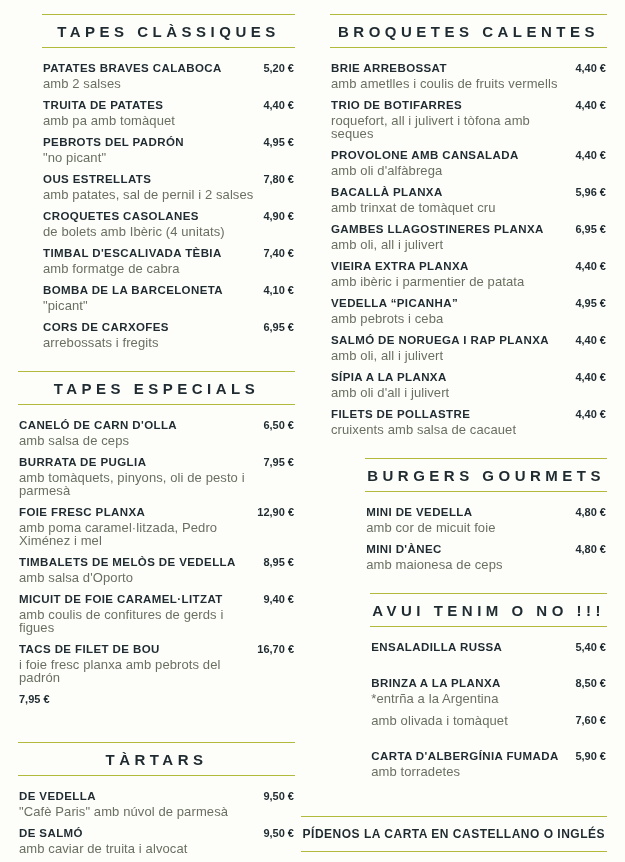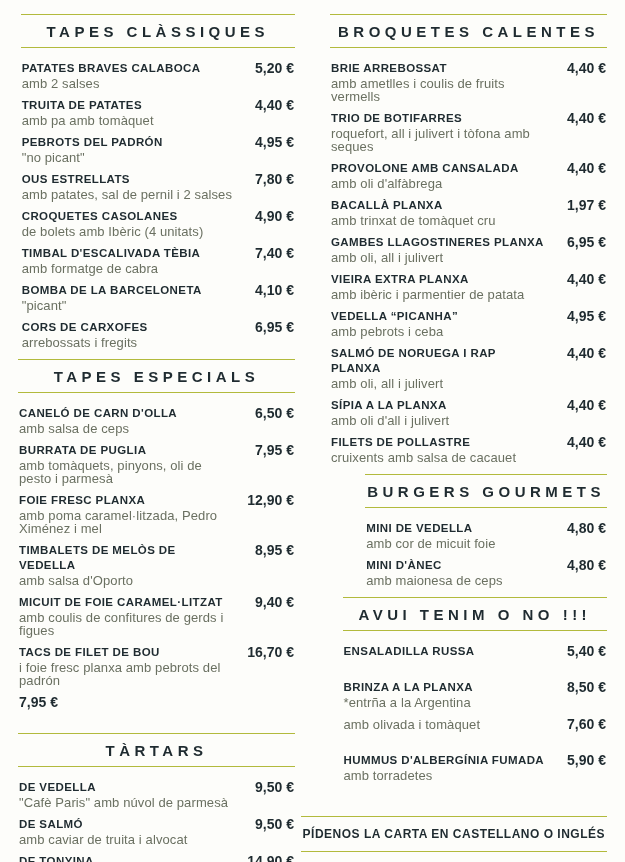--- a/index.html
+++ b/index.html
@@ -12,45 +12,45 @@
   .page{
     width:625px;height:862px;box-sizing:border-box;
     background:var(--paper);
     display:flex;gap:35px;
     padding:14px 18px 10px 18px;
     font-family:"Liberation Sans",sans-serif;
     color:var(--ink);
     overflow:hidden;
   }
   .menu-column{flex:1;min-width:0;display:flex;flex-direction:column;align-items:flex-end;}
-  .menu-section + .menu-section{}
+  .menu-section + .menu-section{margin-top:12px;}
   .section-header{
     border-top:1.5px solid var(--accent);
     border-bottom:1.5px solid var(--accent);
     text-align:center;padding:8px 2px 7px 2px;
   }
   .section-title{
     font-size:15px;font-weight:bold;letter-spacing:4.5px;
     color:var(--ink);white-space:nowrap;
   }
   .menu-items{padding:13px 1px 2px 1px;}
   .menu-item{
     display:flex;align-items:flex-start;justify-content:space-between;
-    min-height:28px;margin-bottom:8px;gap:13px;
+    min-height:28px;margin-bottom:8px;
   }
   .item-main{flex:1;padding-right:10px;}
   .item-name{
     font-size:11.5px;font-weight:bold;letter-spacing:0.4px;line-height:15px;
   }
   .item-desc{
     font-size:13px;color:var(--muted);line-height:13px;margin-top:1px;
     letter-spacing:0.1px;
   }
   .item-price{
-    font-size:14px;font-weight:bold;white-space:nowrap;line-height:15px;
+    font-size:11px;font-weight:bold;white-space:nowrap;line-height:15px;
   }
   .column-footer{
     margin-top:auto;
     border-top:1.5px solid var(--accent);
     border-bottom:1.5px solid var(--accent);
     text-align:center;
     padding:10px 2px;
     font-size:12px;font-weight:bold;letter-spacing:0.5px;
     color:var(--ink);white-space:nowrap;
   }
@@ -229,21 +229,21 @@
               <div class="item-name">PROVOLONE AMB CANSALADA</div>
               <div class="item-desc">amb oli d'alfàbrega</div>
             </div>
             <div class="item-price">4,40 €</div>
           </div>
           <div class="menu-item">
             <div class="item-main">
               <div class="item-name">BACALLÀ PLANXA</div>
               <div class="item-desc">amb trinxat de tomàquet cru</div>
             </div>
-            <div class="item-price">1,97 €</div>
+            <div class="item-price">5,96 €</div>
           </div>
           <div class="menu-item">
             <div class="item-main">
               <div class="item-name">GAMBES LLAGOSTINERES PLANXA</div>
               <div class="item-desc">amb oli, all i julivert</div>
             </div>
             <div class="item-price">6,95 €</div>
           </div>
           <div class="menu-item">
             <div class="item-main">
@@ -323,21 +323,21 @@
             <div class="item-price">8,50 €</div>
           </div>
           <div class="menu-item">
             <div class="item-main">
               <div class="item-desc">amb olivada i tomàquet</div>
             </div>
             <div class="item-price">7,60 €</div>
           </div>
           <div class="menu-item">
             <div class="item-main">
-              <div class="item-name">HUMMUS D'ALBERGÍNIA FUMADA</div>
+              <div class="item-name">CARTA D'ALBERGÍNIA FUMADA</div>
               <div class="item-desc">amb torradetes</div>
             </div>
             <div class="item-price">5,90 €</div>
           </div>
         </div>
       </section>
       <footer class="column-footer">PÍDENOS LA CARTA EN CASTELLANO O INGLÉS</footer>
     </div>
   </div>
 

